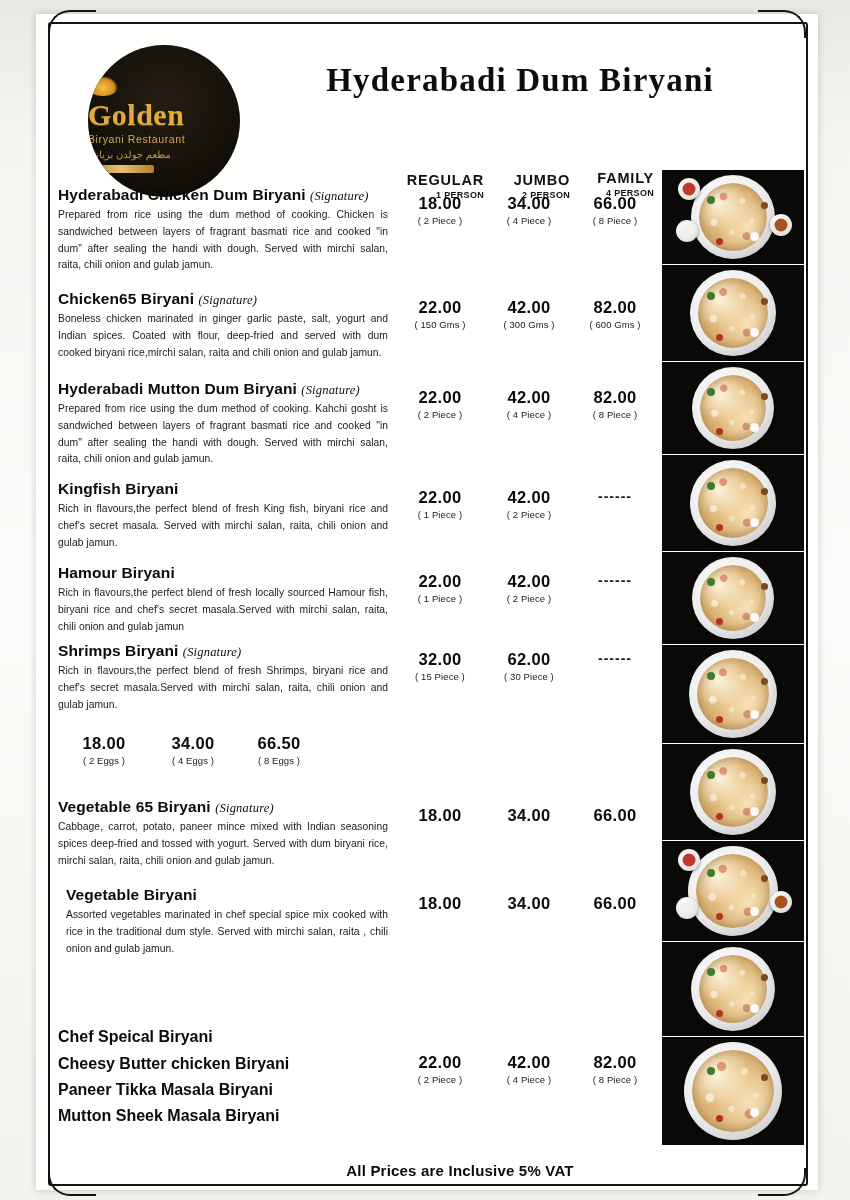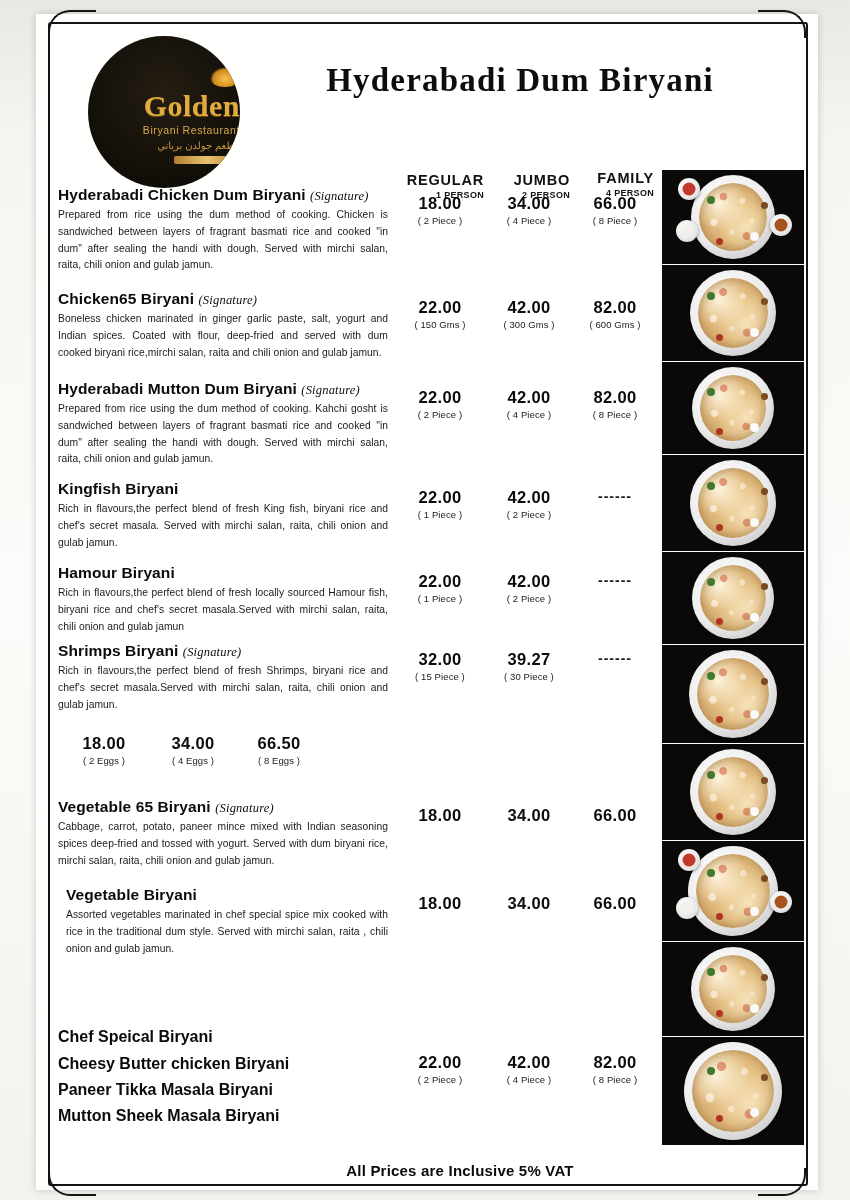--- a/index.html
+++ b/index.html
@@ -55,28 +55,28 @@
     pointer-events: none;
   }
   .corner.tl { left: 48px; top: 10px; border-left: 2px solid #141414; border-top-left-radius: 22px; transform: rotate(0deg); }
   .corner.tr { left: 758px; top: 10px; border-right: 2px solid #141414; border-top-right-radius: 22px; }
   .corner.bl { left: 48px; top: 1168px; border-top: none; border-bottom: 2px solid #141414; border-left: 2px solid #141414; border-bottom-left-radius: 22px; }
   .corner.br { left: 758px; top: 1168px; border-top: none; border-bottom: 2px solid #141414; border-right: 2px solid #141414; border-bottom-right-radius: 22px; }
 
   .logo {
     position: absolute;
     left: 88px;
-    top: 36px;
+    top: 45px;
     width: 152px;
     height: 152px;
     border-radius: 50%;
     background: radial-gradient(circle at 50% 38%, #241d12 0%, #120f09 70%, #080604 100%);
     display: flex;
     flex-direction: column;
-    align-items: flex-end;
+    align-items: flex-start;
     justify-content: center;
     overflow: hidden;
   }
   .logo-flame {
     width: 30px;
     height: 20px;
     margin-top: 6px;
     background: radial-gradient(ellipse at 50% 60%, #f5c14c 0%, #cf8a1d 55%, transparent 70%);
     border-radius: 50% 50% 45% 45%;
   }
@@ -465,21 +465,21 @@
         <div class="item-text">
           <div class="item-name">Shrimps Biryani <span class="sig">(Signature)</span></div>
           <div class="item-desc">Rich in flavours,the perfect blend of fresh Shrimps, biryani rice and chef's secret masala.Served with mirchi salan, raita, chili onion and gulab jamun.</div>
         </div>
         <div class="price-group">
           <div class="price-cell c1">
             <div class="price-val">32.00</div>
             <div class="price-note">( 15 Piece )</div>
           </div>
           <div class="price-cell c2">
-            <div class="price-val">39.27</div>
+            <div class="price-val">62.00</div>
             <div class="price-note">( 30 Piece )</div>
           </div>
           <div class="price-cell c3">
             <div class="price-dash">------</div>
           </div>
         </div>
       </div>
       <div class="item" style="min-height: 72px;">
         <div class="price-group">
           <div class="price-cell c1">

